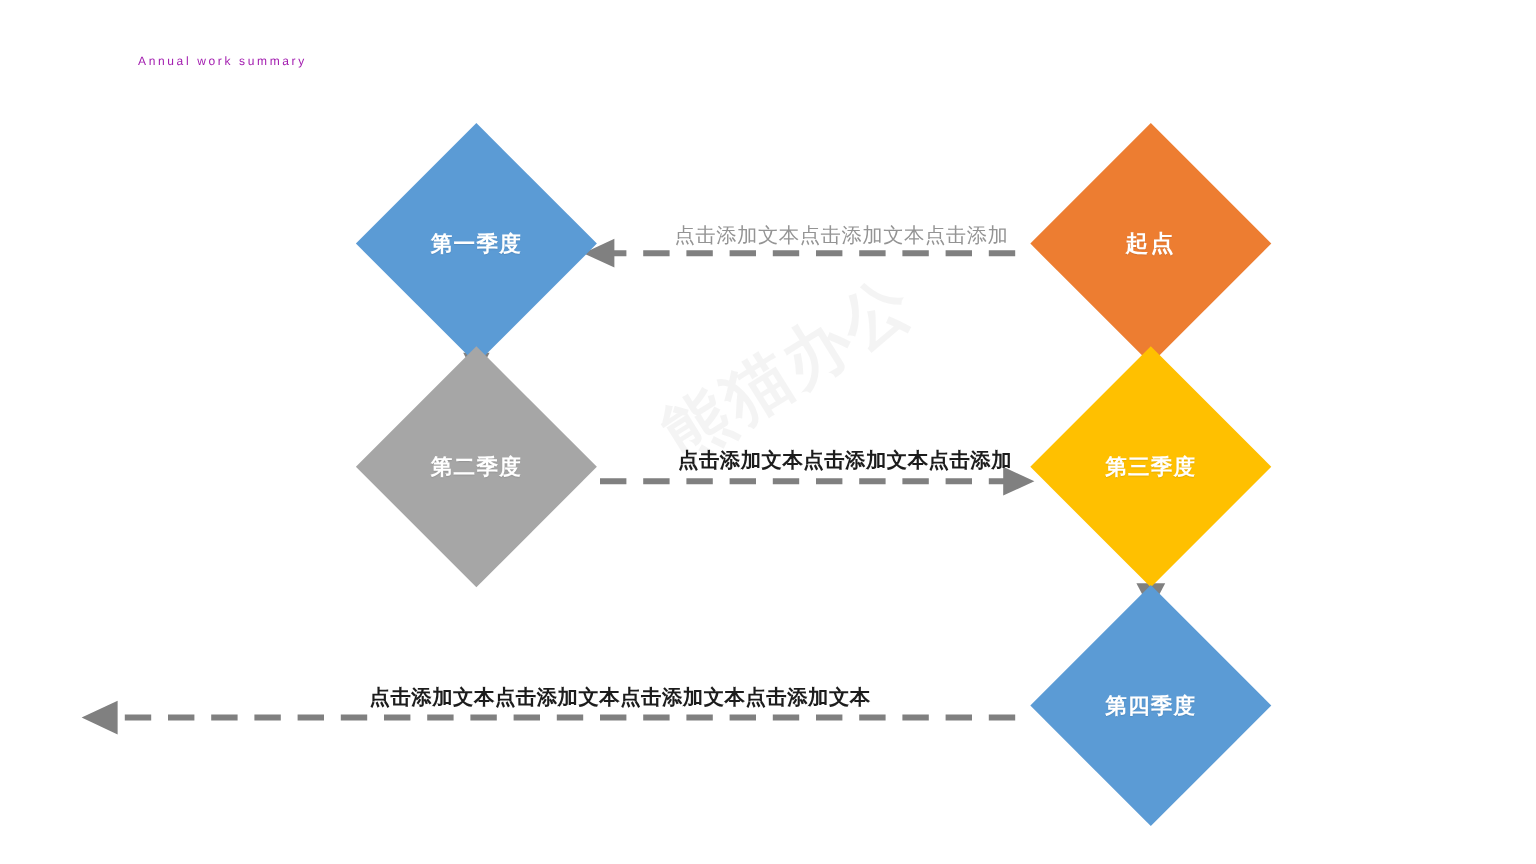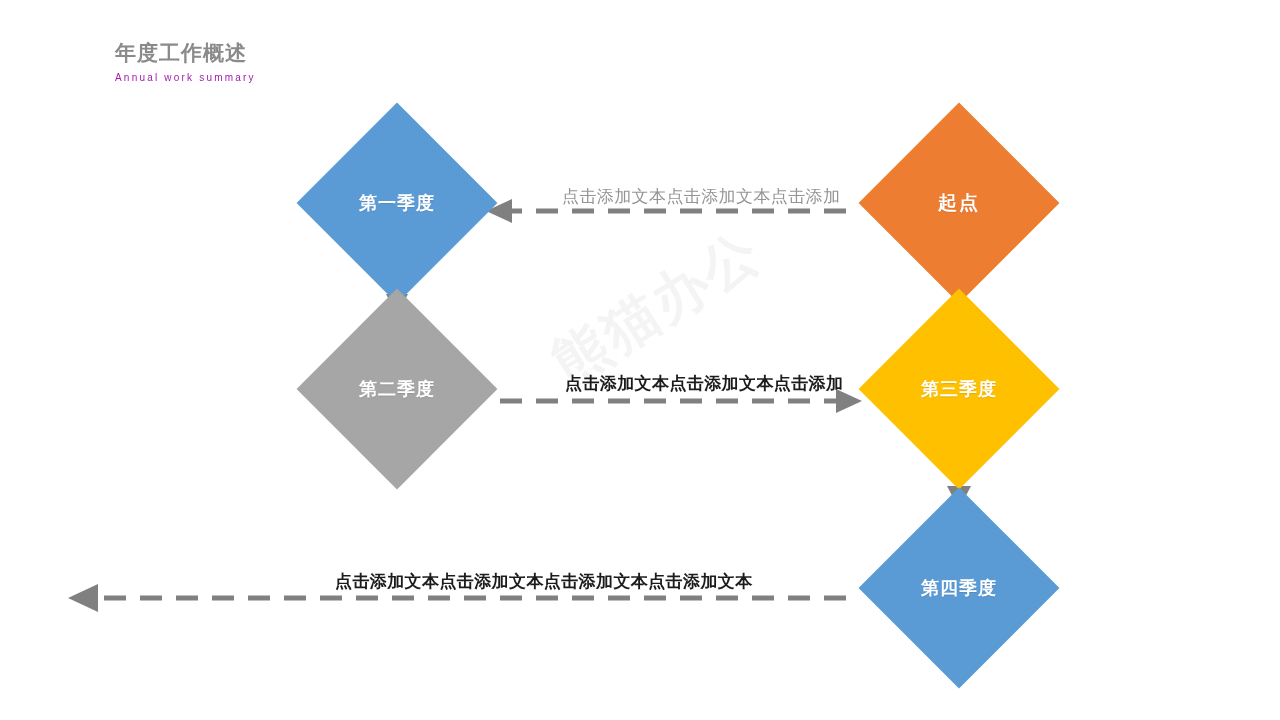--- a/index.html
+++ b/index.html
@@ -91,21 +91,20 @@
     left: 565px;
     top: 372px;
     color: #1c1c1c;
     font-weight: bold;
   }
   .cap-3 {
     left: 308px;
     top: 570px;
     color: #1c1c1c;
     font-weight: bold;
-    margin-left: 27px;
   }
 
   
   .watermark {
     position: absolute;
     left: 560px;
     top: 285px;
     width: 190px;
     height: 120px;
     transform: rotate(-32deg);
@@ -117,21 +116,20 @@
     pointer-events: none;
     line-height: 1.05;
   }
 </style>
 </head>
 <body>
 
 <div id="slide">
 
   <div class="header">
-    <div class="header-title">年度工作概述</div>
     <div class="header-sub">Annual  work  summary</div>
   </div>
 
   <svg class="wire-layer" viewBox="0 0 1280 720" xmlns="http://www.w3.org/2000/svg">
 
     <g>
       <line x1="846" y1="211" x2="506" y2="211" stroke="#808080" stroke-width="5" stroke-dasharray="22 14" stroke-linecap="butt"></line>
       <polygon points="486,211 512,199 512,223" fill="#808080"></polygon>
     </g>
 

